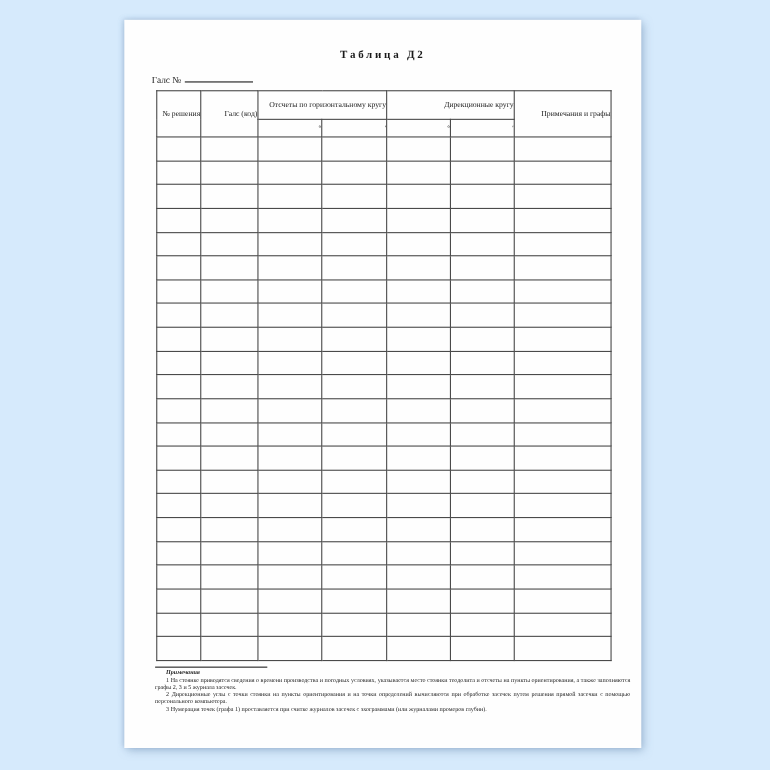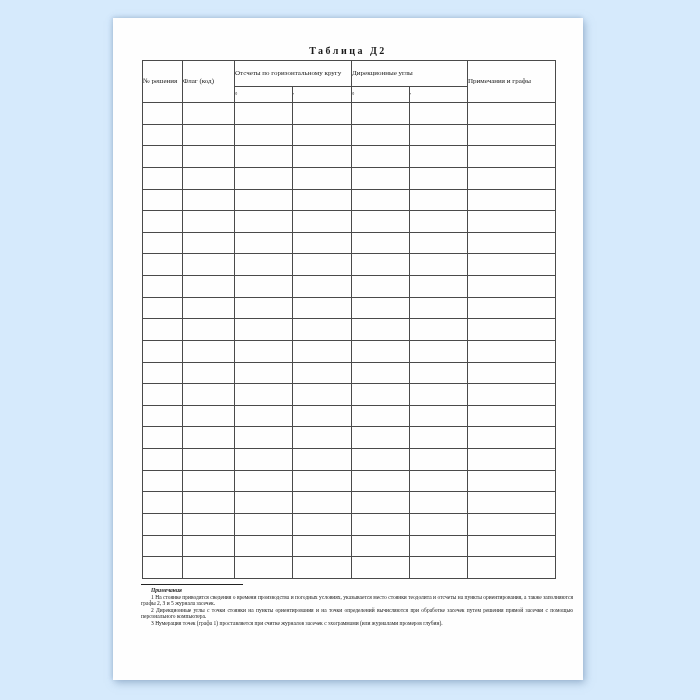--- a/index.html
+++ b/index.html
@@ -50,21 +50,21 @@
     margin: 4px 0 0 29px;
   }
   .form-table th, .form-table td {
     border: 1px solid var(--border);
     padding: 0;
   }
   .form-table th {
     font-weight: normal;
     font-size: 7px;
     line-height: 8.5px;
-    text-align: left;
+    text-align: right;
     vertical-align: middle;
   }
   thead tr.head-main { height: 26px; }
   thead tr.head-sub { height: 16px; }
   tr.head-sub th { font-size: 6px; line-height: 6px; }
   .notes-sep {
     margin: 5px 0 2px 28px;
     width: 102px; height: 0;
     border-top: 1px solid #222;
   }
@@ -85,37 +85,40 @@
     text-align: justify;
   }
 </style>
 </head>
 <body>
 
 <div class="page">
 
   <div class="doc-title">Таблица Д2</div>
 
+  <div class="gals">
+    <span>Галс №</span><span class="blank-line"></span>
+  </div>
 
   <table class="form-table">
     <colgroup>
       <col style="width:40px">
         <col style="width:52px">
       <col style="width:58px">
         <col style="width:59px">
       <col style="width:58px">
         <col style="width:58px">
       <col style="width:88px">
     </colgroup>
     <thead>
       <tr class="head-main">
         <th rowspan="2">№ решения</th>
-        <th rowspan="2">Флаг (код)</th>
+        <th rowspan="2">Галс (код)</th>
         <th colspan="2">Отсчеты по горизонтальному кругу</th>
-        <th colspan="2">Дирекционные углы</th>
+        <th colspan="2">Дирекционные кругу</th>
         <th rowspan="2">Примечания и графы</th>
       </tr>
       <tr class="head-sub">
         <th>°</th>
         <th>′</th>
         <th>°</th>
         <th>′</th>
       </tr>
     </thead>
     <tbody>

